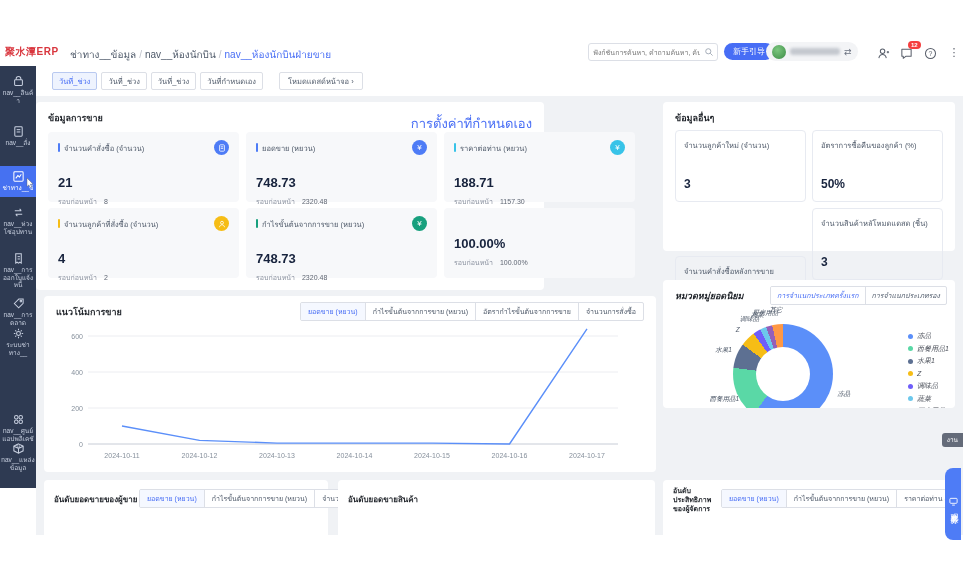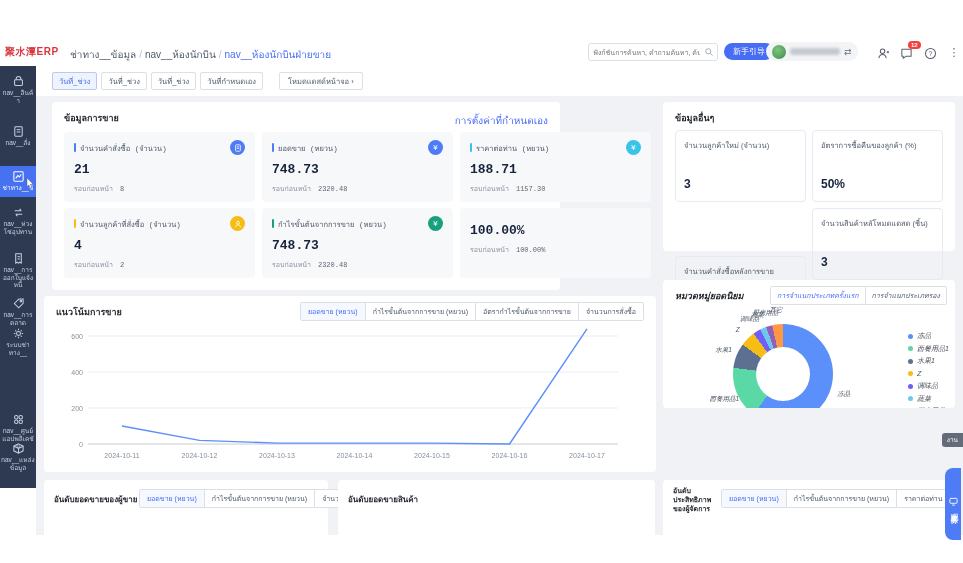--- a/index.html
+++ b/index.html
@@ -33,28 +33,28 @@
   
   .content{position:absolute;top:66px;left:36px;width:927px;height:469px;}
   .tabsbar{height:30px;background:#fff;display:flex;align-items:center;padding-left:16px;gap:4px;}
   .dtab{font-size:7.5px;color:#4e5969;border:1px solid #dcdfe6;border-radius:2px;padding:2px 6px;background:#fff;white-space:nowrap;}
   .dtab.active{background:#eef3fe;border-color:#b9c9f0;color:#476df5;}
   .mode-btn{margin-left:12px;font-size:7.5px;color:#4e5969;border:1px solid #dcdfe6;border-radius:2px;padding:2px 8px;background:#fff;white-space:nowrap;}
   .board{position:relative;height:439px;background:#f0f2f5;overflow:hidden;}
   .card{position:absolute;background:#fff;border-radius:4px;}
   .card-title{position:absolute;left:12px;top:9px;font-size:9px;font-weight:bold;color:#1f2329;}
   
-  .sales{left:16px;top:6px;width:508px;height:188px;font-family:Liberation Mono, monospace;}
-  .settings-link{position:absolute;right:12px;top:11px;font-size:10px;color:#476df5;}
+  .sales{left:0;top:6px;width:508px;height:188px;}
+  .settings-link{position:absolute;right:12px;top:11px;font-size:13px;color:#476df5;}
   .stat-card{position:absolute;width:191px;height:70px;background:#f7f8fa;border-radius:4px;padding:8px 10px;box-sizing:border-box;}
   .stat-head{display:flex;align-items:center;gap:4px;}
   .accent{width:2px;height:9px;border-radius:1px;background:#476df5;}
   .stat-label{font-size:7.5px;color:#4e5969;flex:1;white-space:nowrap;overflow:hidden;}
   .sicon{width:15px;height:15px;border-radius:50%;color:#fff;font-size:8px;line-height:15px;text-align:center;flex:none;display:flex;align-items:center;justify-content:center;}
-  .stat-value{font-size:13px;font-weight:bold;color:#17233d;margin-top:7px;}
+  .stat-value{font-size:13px;font-weight:bold;color:#17233d;margin-top:20px;}
   .stat-prev{font-size:7px;color:#8a919f;margin-top:6px;}
   .stat-prev b{color:#5f6673;font-weight:normal;margin-left:7px;}
   
   .others{left:627px;top:6px;width:292px;height:149px;}
   .mini-card{position:absolute;width:131px;height:72px;border:1px solid #e7eaf1;border-radius:4px;padding:8px;box-sizing:border-box;}
   .mini-label{font-size:7.5px;color:#4e5969;}
   .mini-value{position:absolute;left:8px;bottom:10px;font-size:12px;font-weight:bold;color:#17233d;}
   
   .seg{display:flex;border:1px solid #dcdfe6;border-radius:2px;overflow:hidden;background:#fff;white-space:nowrap;}
   .seg span{font-size:7px;color:#4e5969;padding:3px 7px;border-right:1px solid #dcdfe6;}

